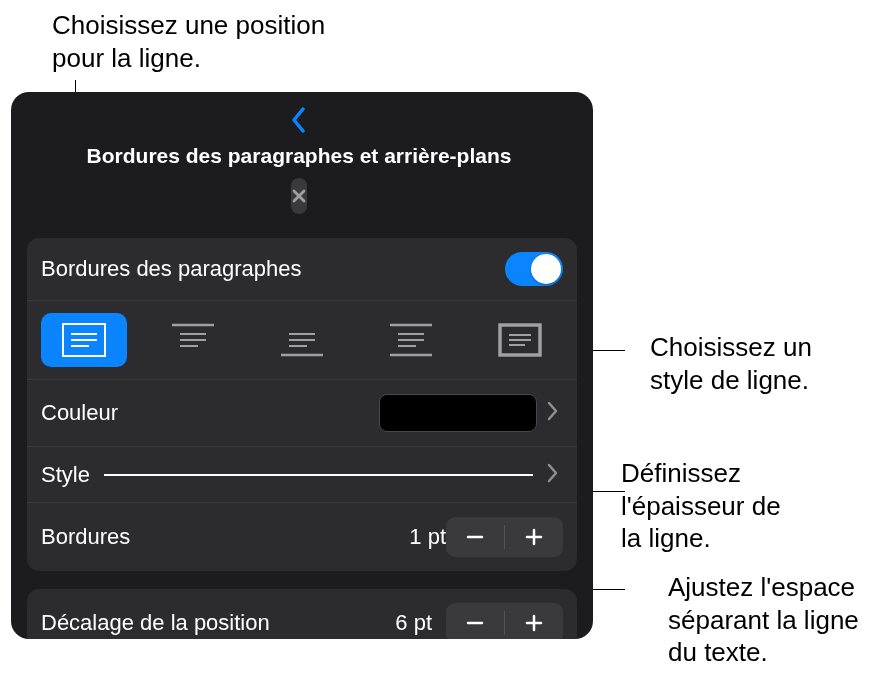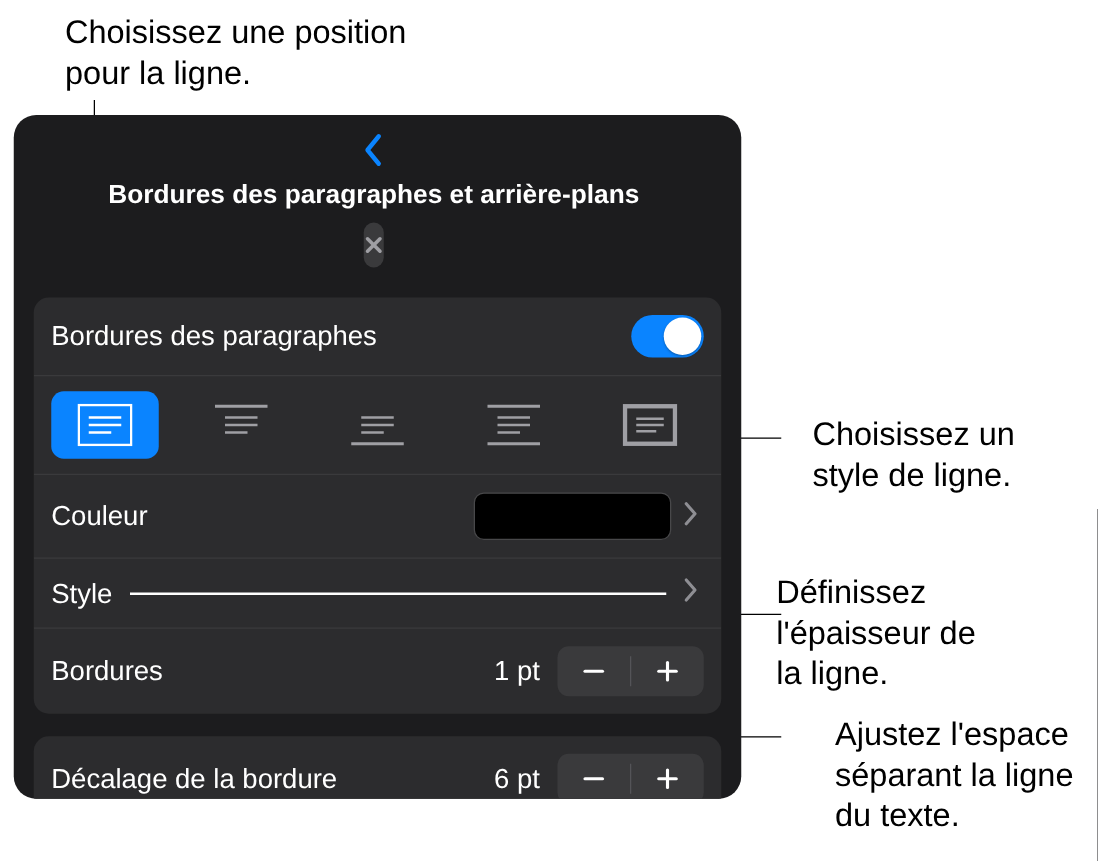--- a/index.html
+++ b/index.html
@@ -130,21 +130,20 @@
       width: 158px;
       height: 38px;
       background: #000;
       border: 1px solid #48484a;
       border-radius: 8px;
       margin-right: 10px;
     }
     .value-text {
       color: #fff;
       font-size: 22px;
-      margin-right: 14px;
     }
     .stepper {
       display: flex;
       background: #3a3a3c;
       border-radius: 9px;
       overflow: hidden;
       height: 40px;
     }
     .stepper-btn {
       width: 58px;
@@ -288,21 +287,21 @@
               <line x1="11" y1="4" x2="11" y2="18" stroke="#fff" stroke-width="2.5" stroke-linecap="round"></line>
             </svg>
         </div>
       </div>
     </div>
 
   </div>
 
   <div class="section">
     <div class="row">
-      <span class="row-label">Décalage de la bordure</span>
+      <span class="row-label">Décalage de la position</span>
       <span class="row-spacer"></span>
       <span class="value-text" style="margin-right:14px">6 pt</span>
       <div class="stepper">
         <div class="stepper-btn">
           <svg width="22" height="22" viewBox="0 0 22 22">
               <line x1="4" y1="11" x2="18" y2="11" stroke="#fff" stroke-width="2.5" stroke-linecap="round"></line>
             </svg>
         </div>
         <div class="stepper-sep"></div>
         <div class="stepper-btn">

